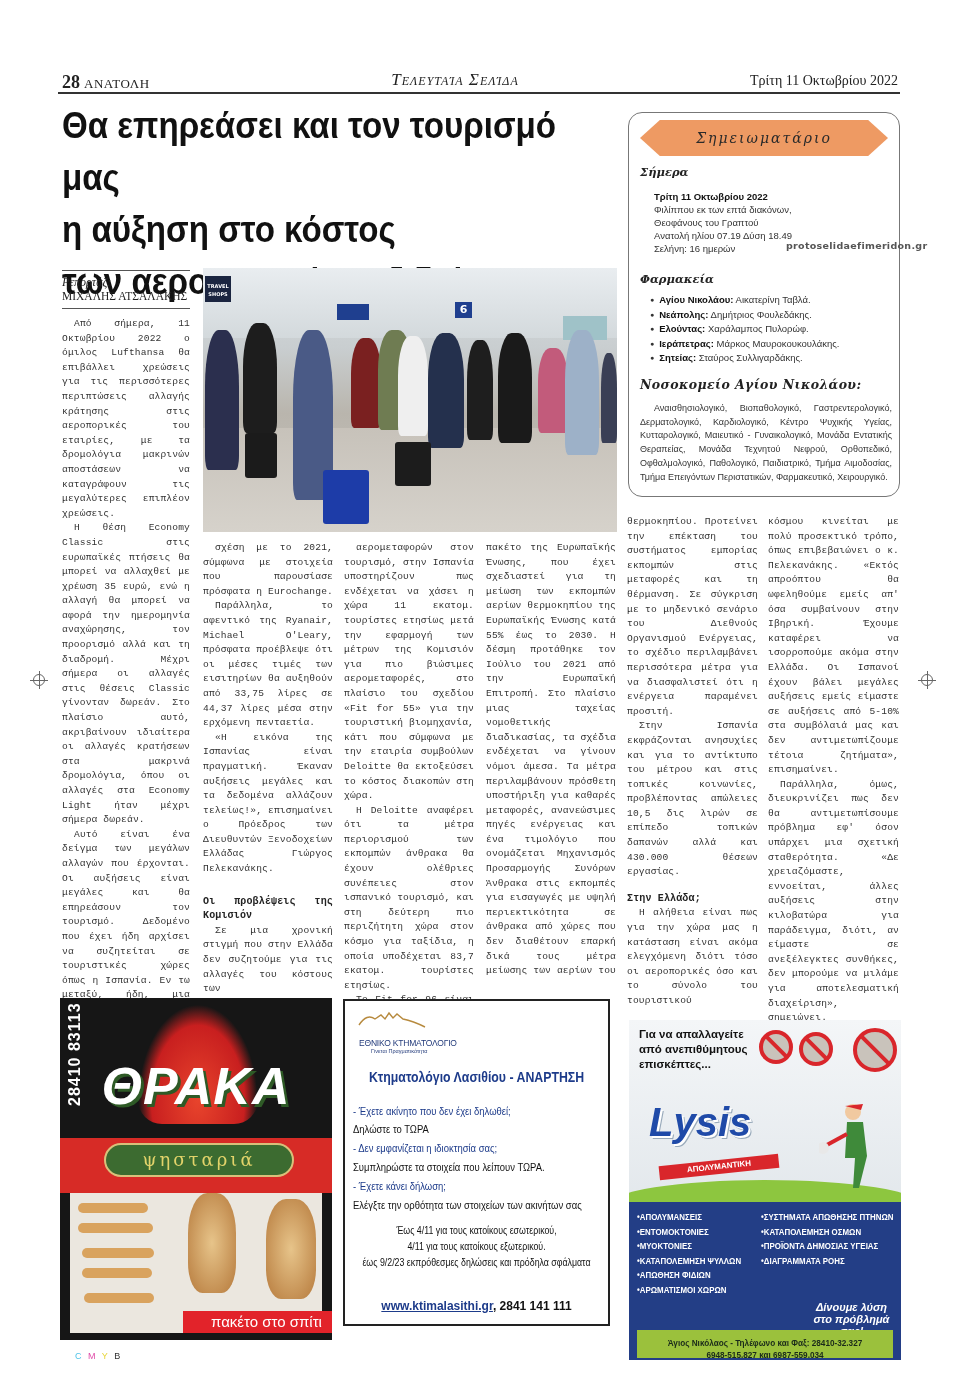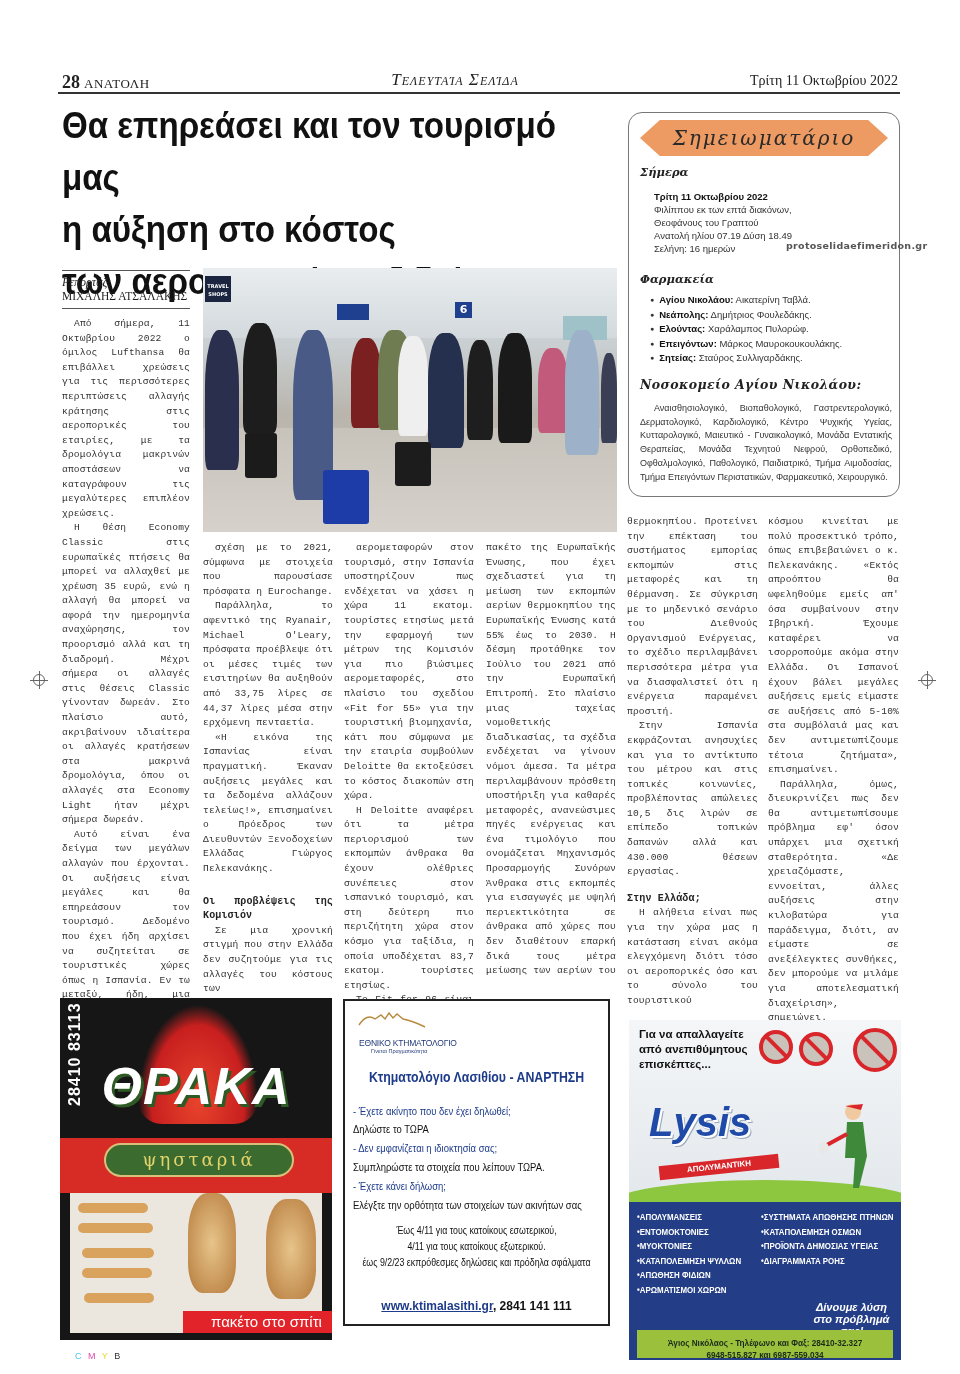--- a/index.html
+++ b/index.html
@@ -38,21 +38,21 @@
   
   .photo { left: 203px; top: 268px; width: 414px; height: 264px; overflow: hidden; background: linear-gradient(180deg, #d8dde0 0%, #c9ced0 30%, #b9b5ad 55%, #c8c3bb 100%); }
   .photo .ceil { position:absolute; left:0; top:0; width:100%; height:70px; background: linear-gradient(180deg,#e9edf0,#d3d9dc); }
   .photo .floor { position:absolute; left:0; top:160px; width:100%; height:104px; background: linear-gradient(180deg,#c7c2ba,#d6d2cb); }
   .photo .sign { position:absolute; background:#1f3f8f; color:#fff; font-weight:bold; font-size:11px; text-align:center; }
   .photo .person { position:absolute; border-radius: 40% 40% 10% 10%; }
   .photo .bag { position:absolute; border-radius: 3px; }
 
   
   .notes { left: 628px; top: 112px; width: 272px; height: 385px; border: 1.5px solid #777; border-radius: 14px; }
-  .notes-banner { left: 640px; top: 120px; width: 248px; height: 36px; background: #ee9a63; clip-path: polygon(8% 0, 92% 0, 100% 50%, 92% 100%, 8% 100%, 0 50%); text-align: center; font-family: "DejaVu Serif", serif; font-style: italic; font-size: 20px; line-height: 36px; color: #2a2a2a; letter-spacing: 2px; }
+  .notes-banner { left: 640px; top: 120px; width: 248px; height: 36px; background: #ee9a63; clip-path: polygon(8% 0, 92% 0, 100% 50%, 92% 100%, 8% 100%, 0 50%); text-align: center; font-family: "DejaVu Serif", serif; font-style: italic; font-size: 14px; line-height: 36px; color: #2a2a2a; letter-spacing: 2px; }
   .notes-h { position:absolute; font-family: "DejaVu Serif", serif; font-style: italic; font-weight: bold; font-size: 11.5px; color: #222; }
   .notes-txt { position:absolute; font-family: "Liberation Sans", sans-serif; font-size: 9.5px; line-height: 13px; color: #333; }
   .notes-txt b { color: #111; }
   .ph-list { list-style: none; }
   .ph-list li::before { content: "\25CF"; font-size: 7px; margin-right: 5px; vertical-align: 1px; }
   .hosp { text-align: justify; text-indent: 14px; }
   .watermark { left: 786px; top: 240px; font-family: "DejaVu Sans", sans-serif; font-weight: bold; font-size: 9.5px; color: #555; letter-spacing: 0.3px; }
 
   
   .ad1 { left: 60px; top: 998px; width: 272px; height: 342px; background: #161616; overflow: hidden; }
@@ -187,21 +187,21 @@
   <div>Ανατολή ηλίου 07.19 Δύση 18.49</div>
   <div>Σελήνη: 16 ημερών</div>
 </div>
 <div class="abs watermark">protoselidaefimeridon.gr</div>
 
 <div class="notes-h" style="left:640px;top:272px;">Φαρμακεία</div>
 <ul class="notes-txt ph-list" style="left:650px;top:293px;width:240px;line-height:14.6px;">
   <li><b>Αγίου Νικολάου:</b> <span>Αικατερίνη Ταβλά.</span></li>
   <li><b>Νεάπολης:</b> <span>Δημήτριος Φουλεδάκης.</span></li>
   <li><b>Ελούντας:</b> <span>Χαράλαμπος Πυλορώφ.</span></li>
-  <li><b>Επειγόντων:</b> <span>Μάρκος Μαυροκουκουλάκης.</span></li>
+  <li><b>Ιεράπετρας:</b> <span>Μάρκος Μαυροκουκουλάκης.</span></li>
   <li><b>Σητείας:</b> <span>Σταύρος Συλλιγαρδάκης.</span></li>
 </ul>
 
 <div class="notes-h" style="left:640px;top:377px;font-size:12.5px;letter-spacing:0.4px;">Νοσοκομείο Αγίου Νικολάου:</div>
 <div class="notes-txt hosp" style="left:640px;top:402px;width:252px;line-height:13.7px;font-size:9px;">Αναισθησιολογικό, Βιοπαθολογικό, Γαστρεντερολογικό, Δερματολογικό, Καρδιολογικό, Κέντρο Ψυχικής Υγείας, Κυτταρολογικό, Μαιευτικό - Γυναικολογικό, Μονάδα Εντατικής Θεραπείας, Μονάδα Τεχνητού Νεφρού, Ορθοπεδικό, Οφθαλμολογικό, Παθολογικό, Παιδιατρικό, Τμήμα Αιμοδοσίας, Τμήμα Επειγόντων Περιστατικών, Φαρμακευτικό, Χειρουργικό.</div>
 
 <div class="abs ad1">
   <div class="flame"></div>
   <div class="redband"></div>
   <div class="phone">28410 83113</div>

